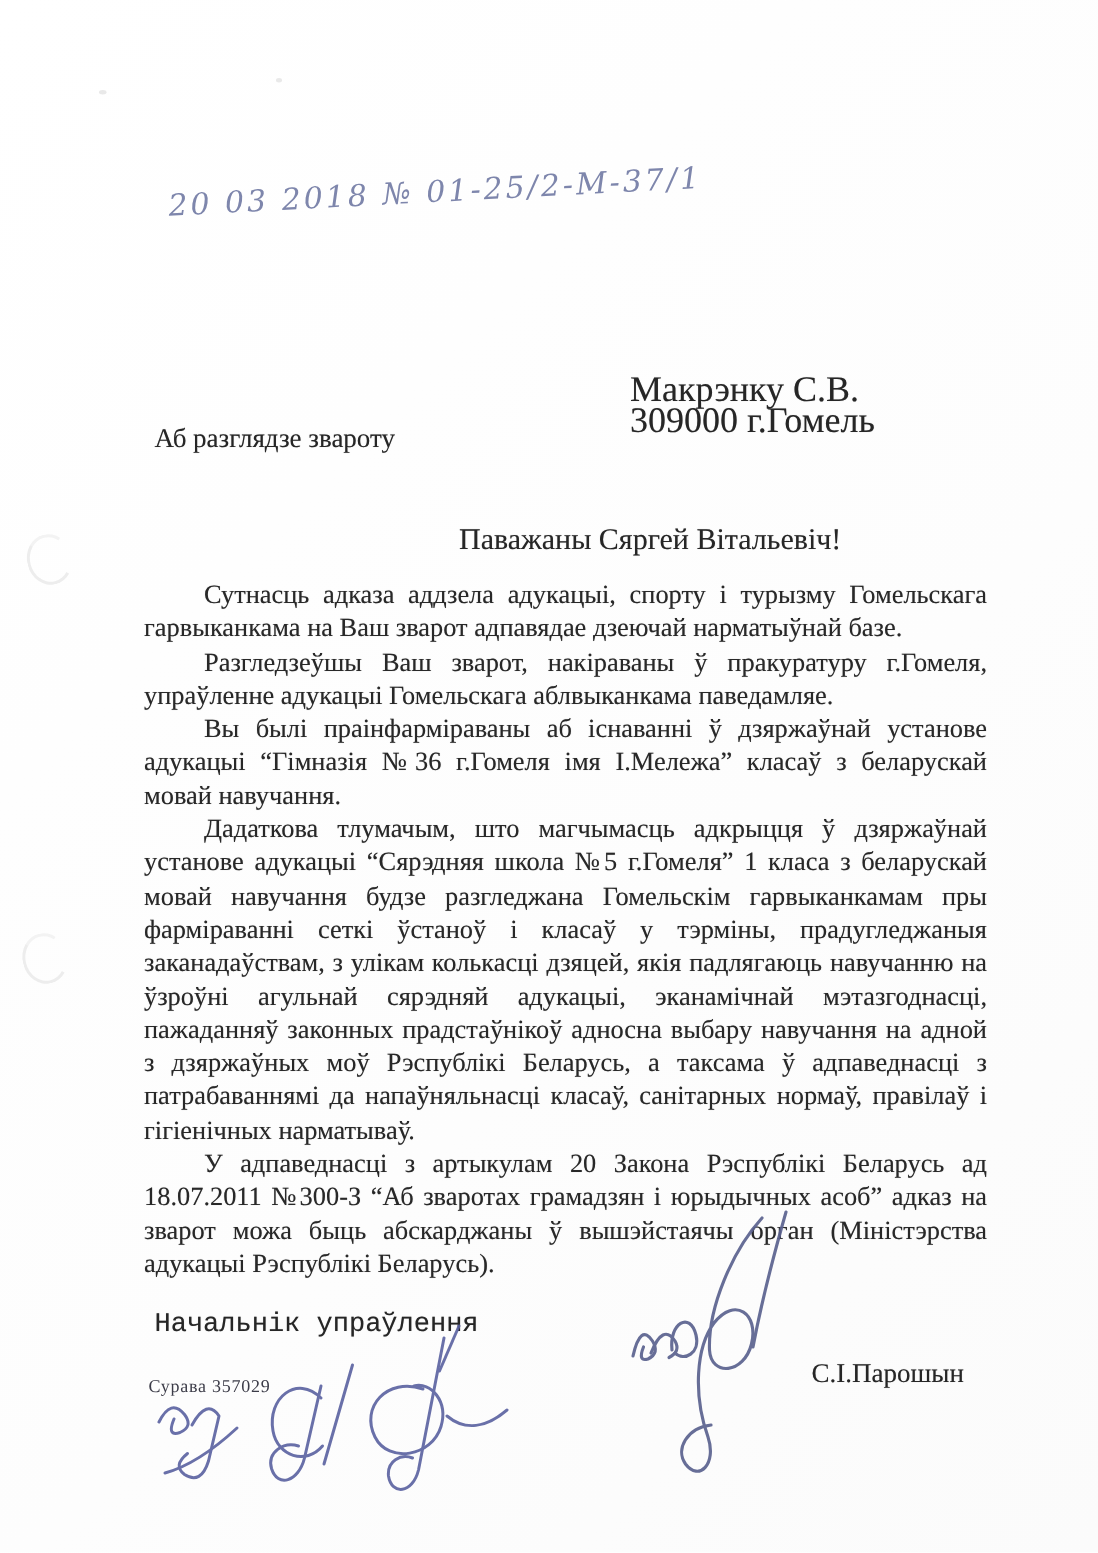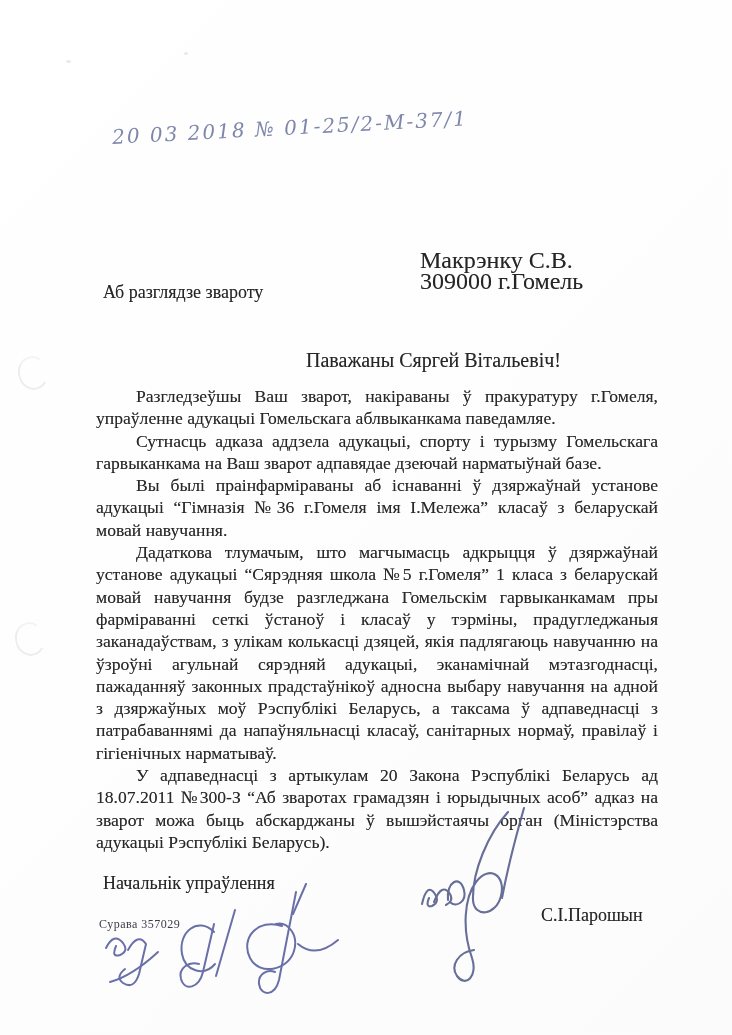--- a/index.html
+++ b/index.html
@@ -86,20 +86,21 @@
     margin: 0;
     text-indent: 40px;
   }
   .sig-title {
     position: absolute;
     left: 103px;
     top: 873px;
     font-size: 18px;
     color: #262626;
     text-shadow: 0 0 0.5px rgba(40,40,40,0.4);
+    font-family: Liberation Mono, monospace;
   }
   .sig-name {
     position: absolute;
     left: 541px;
     top: 873px;
     font-size: 18px;
     color: #262626;
     text-shadow: 0 0 0.5px rgba(40,40,40,0.4);
     margin-top: 32px;
   }
@@ -146,22 +147,22 @@
   <div class="recipient">
     <div>Макрэнку  С.В.</div>
     <div>309000 г.Гомель</div>
   </div>
 
   <div class="subject">Аб разглядзе звароту</div>
 
   <div class="salutation">Паважаны Сяргей Вітальевіч!</div>
 
   <div class="letter-body">
+    <p>Сутнасць адказа аддзела адукацыі, спорту і турызму Гомельскага гарвыканкама на Ваш зварот адпавядае дзеючай нарматыўнай базе.</p>
     <p>Разгледзеўшы Ваш зварот, накіраваны ў пракуратуру г.Гомеля, упраўленне адукацыі Гомельскага аблвыканкама паведамляе.</p>
-    <p>Сутнасць адказа аддзела адукацыі, спорту і турызму Гомельскага гарвыканкама на Ваш зварот адпавядае дзеючай нарматыўнай базе.</p>
     <p>Вы былі праінфарміраваны аб існаванні ў дзяржаўнай установе адукацыі “Гімназія №36 г.Гомеля імя І.Мележа” класаў з беларускай мовай навучання.</p>
     <p>Дадаткова тлумачым, што магчымасць адкрыцця ў дзяржаўнай установе адукацыі “Сярэдняя школа №5 г.Гомеля” 1 класа з беларускай мовай навучання будзе разгледжана Гомельскім гарвыканкамам пры фарміраванні сеткі ўстаноў і класаў у тэрміны, прадугледжаныя заканадаўствам, з улікам колькасці дзяцей, якія падлягаюць навучанню на ўзроўні агульнай сярэдняй адукацыі, эканамічнай мэтазгоднасці, пажаданняў законных прадстаўнікоў адносна выбару навучання на адной з дзяржаўных моў Рэспублікі Беларусь, а таксама ў адпаведнасці з патрабаваннямі да напаўняльнасці класаў, санітарных нормаў, правілаў і гігіенічных нарматываў.</p>
     <p>У адпаведнасці з артыкулам 20 Закона Рэспублікі Беларусь ад 18.07.2011 №300-З “Аб зваротах грамадзян і юрыдычных асоб” адказ на зварот можа быць абскарджаны ў вышэйстаячы орган (Міністэрства адукацыі Рэспублікі Беларусь).</p>
   </div>
 
   <div class="sig-title">Начальнік упраўлення</div>
 
   <div class="sig-name">С.І.Парошын</div>
 
   <svg class="signature-main" viewBox="0 0 140 190">

